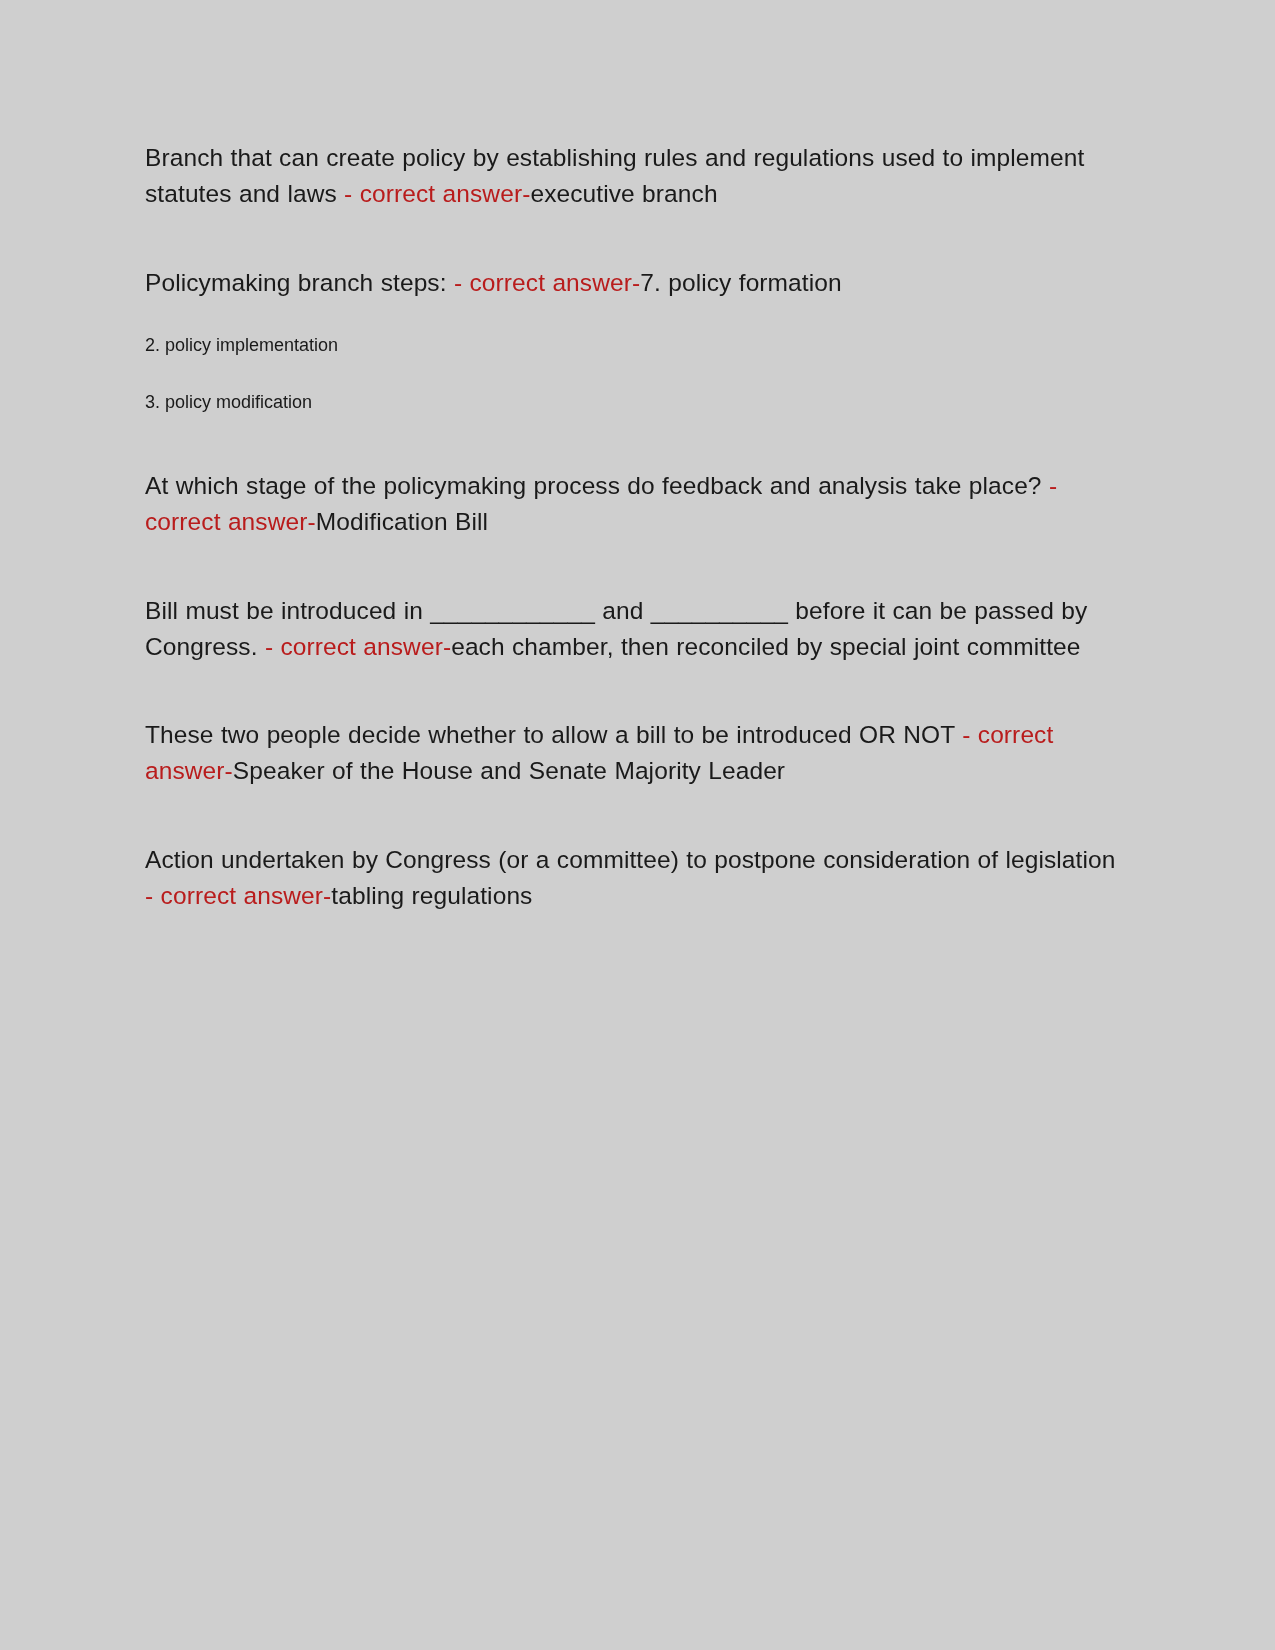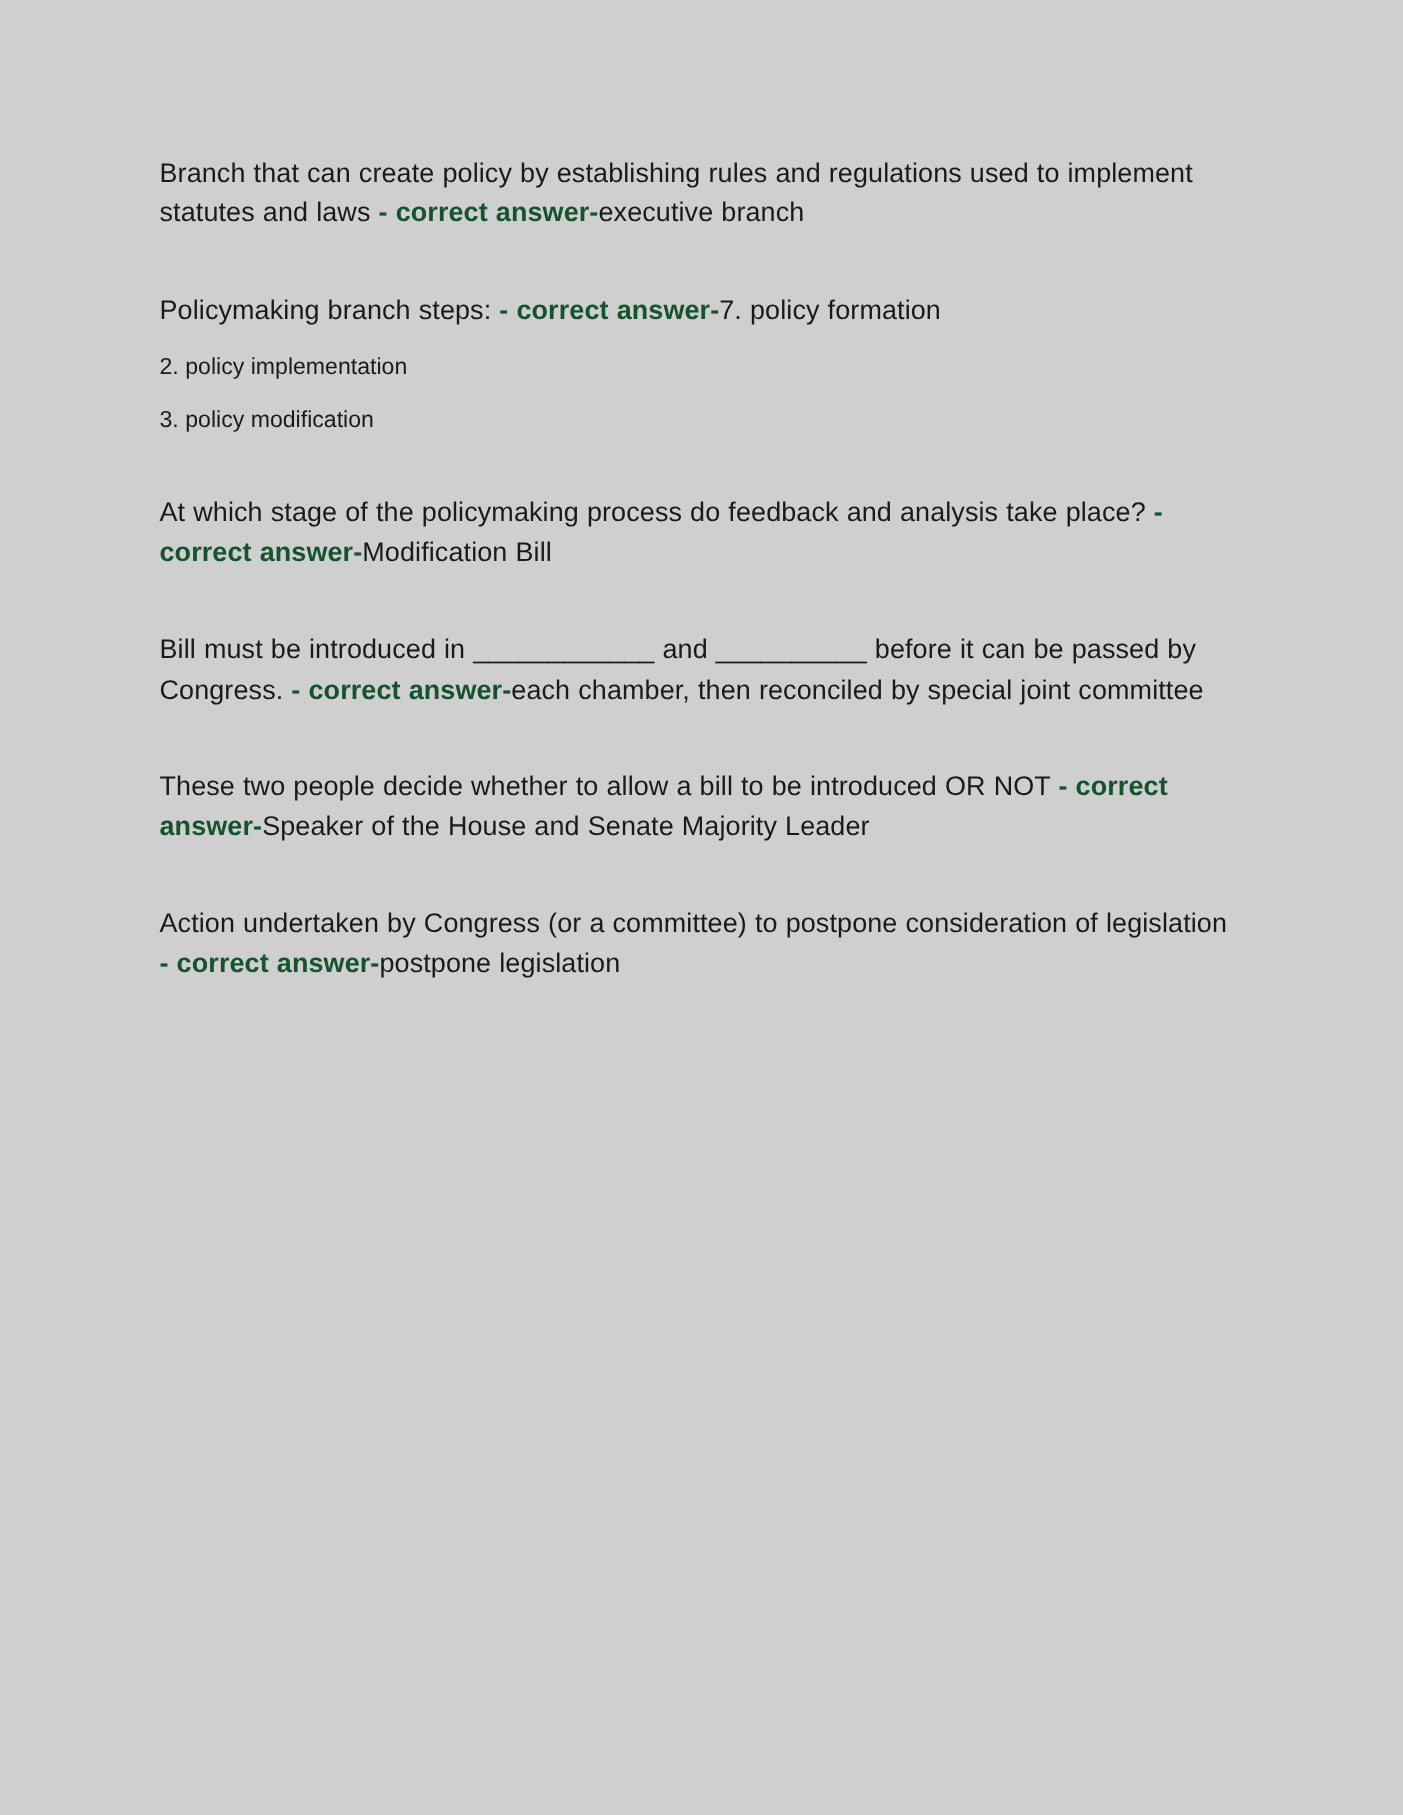--- a/index.html
+++ b/index.html
@@ -26,28 +26,28 @@
   }
   .line {
     font-size: 24.5px;
     line-height: 1.48;
     color: #1a1a1a;
     letter-spacing: 0.1px;
     margin: 0 0 3px 0;
     word-spacing: 0.4px;
   }
   .answer-tag {
-    color: #14532d;
-    font-weight: bold;
+    color: #b91c1c;
+    font-weight: normal;
   }
   .sub-line {
-    font-size: 21px;
+    font-size: 18px;
     line-height: 1.48;
     color: #1a1a1a;
-    margin: 0 0 3px 0;
+    margin: 14px 0 3px 0;
   }
   .spacer-lg { height: 14px; }
 </style>
 </head>
 <body>
 
 <div id="page">
 
   <div class="qa-block">
     <p class="line"><span>Branch that can create policy by establishing rules and regulations used to implement statutes and laws </span><span class="answer-tag">- correct answer-</span><span>executive branch</span></p>
@@ -69,16 +69,16 @@
 
   <div class="qa-block">
     <p class="line"><span>Bill must be introduced in ____________ and __________ before it can be passed by Congress. </span><span class="answer-tag">- correct answer-</span><span>each chamber, then reconciled by special joint committee</span></p>
   </div>
 
   <div class="qa-block">
     <p class="line"><span>These two people decide whether to allow a bill to be introduced OR NOT </span><span class="answer-tag">- correct answer-</span><span>Speaker of the House and Senate Majority Leader</span></p>
   </div>
 
   <div class="qa-block">
-    <p class="line"><span>Action undertaken by Congress (or a committee) to postpone consideration of legislation </span><span class="answer-tag">- correct answer-</span><span>postpone legislation</span></p>
+    <p class="line"><span>Action undertaken by Congress (or a committee) to postpone consideration of legislation </span><span class="answer-tag">- correct answer-</span><span>tabling regulations</span></p>
   </div>
 
 </div>
 
 </body></html>

